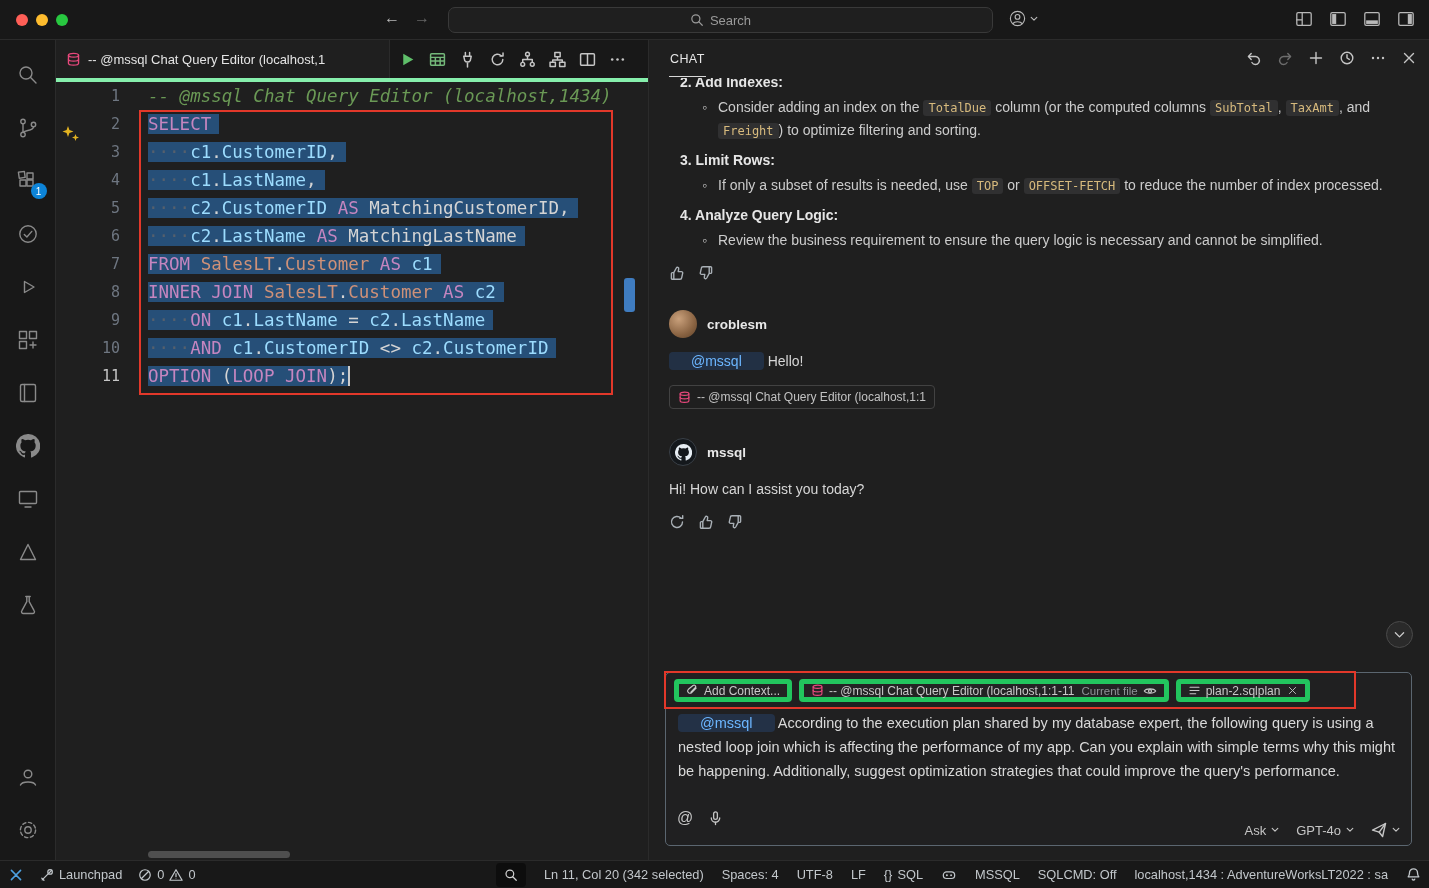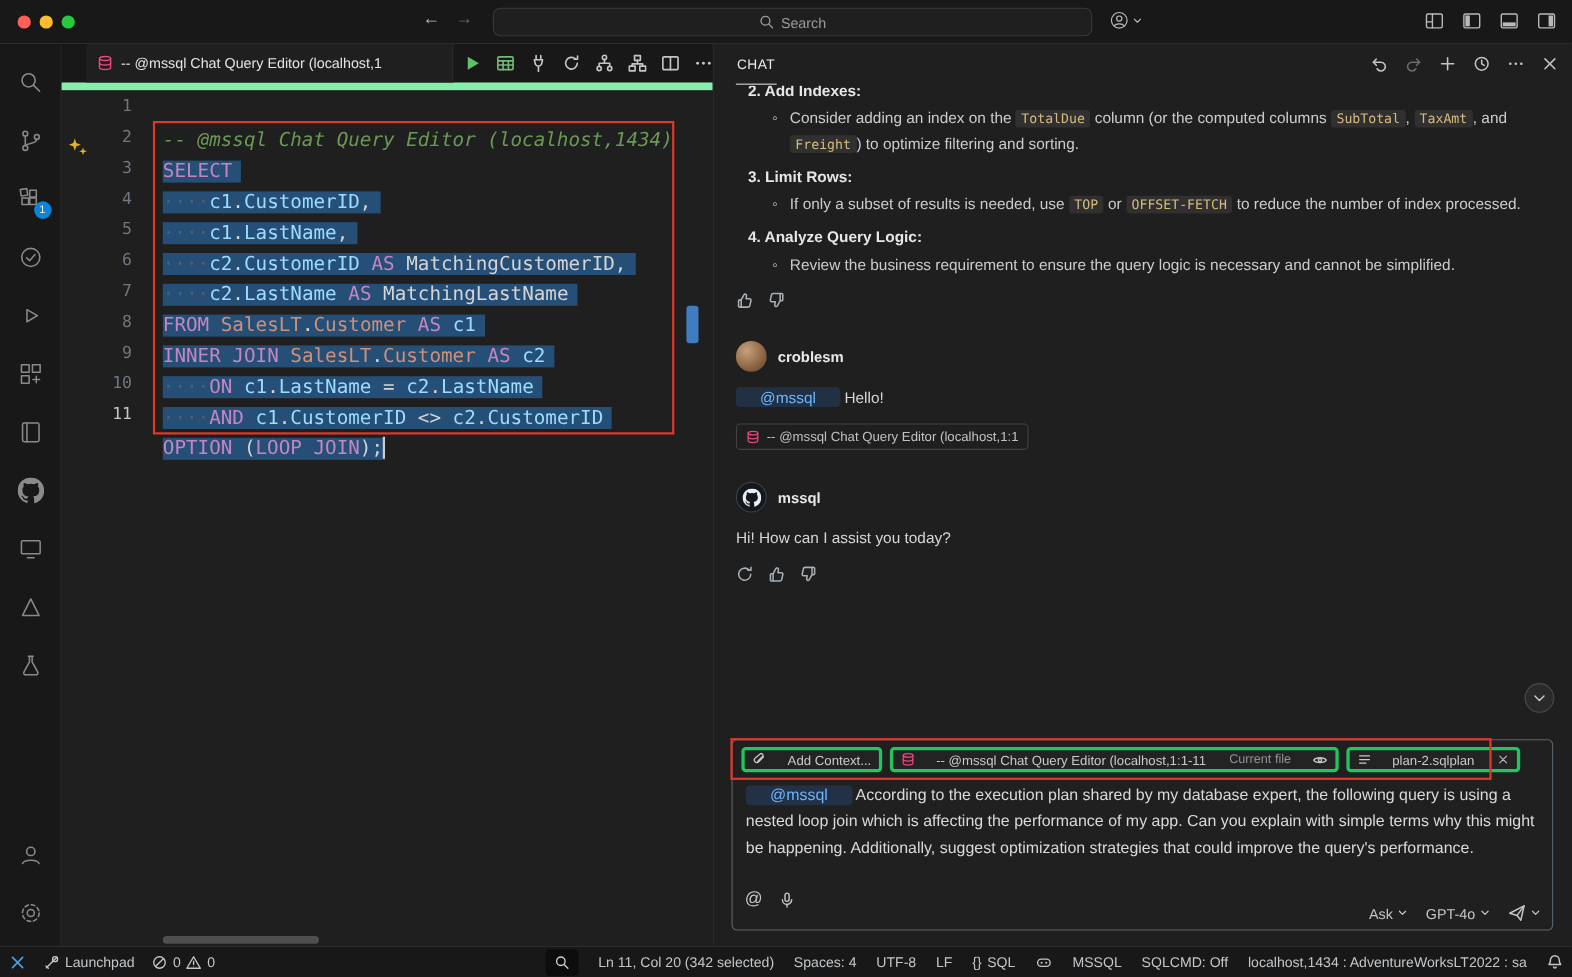--- a/index.html
+++ b/index.html
@@ -28,29 +28,29 @@
   .activitybar { position:absolute; left:0; top:40px; bottom:28px; width:56px; background:#181818;
     border-right:1px solid #2b2b2b; display:flex; flex-direction:column; align-items:center; }
   .ab-top { display:flex; flex-direction:column; margin-top:8px; }
   .ab-bottom { margin-top:auto; display:flex; flex-direction:column; margin-bottom:4px; }
   .ab-item { width:56px; height:53px; display:flex; align-items:center; justify-content:center; color:#8a8a8a; position:relative; cursor:pointer; }
   .ab-badge { position:absolute; right:9px; bottom:8px; min-width:16px; height:16px; border-radius:9px;
     background:var(--badge,#0d84d8); color:#fff; font-size:10px; display:flex; align-items:center; justify-content:center; }
 
   
   .editor-group { position:absolute; left:56px; top:40px; width:592px; bottom:28px; background:#1f1f1f; }
-  .tabbar { height:42px; background:#181818; border-bottom:7px solid #86efac; display:flex; align-items:stretch;justify-content:flex-end; }
+  .tabbar { height:42px; background:#181818; border-bottom:4px solid #86efac; display:flex; align-items:stretch; }
   .tab { width:334px; background:#1f1f1f; border-right:1px solid #2b2b2b; display:flex; align-items:center; gap:7px;
     padding:0 10px; color:#e4e4e4; font-size:13px; white-space:nowrap; overflow:hidden; }
   .tab-actions { display:flex; align-items:center; gap:13px; margin-left:9px; color:#c5c5c5; }
   .editor-body { position:absolute; top:42px; left:0; right:0; bottom:0; }
   .code-line { display:flex; height:28px; line-height:28px; font-family:"DejaVu Sans Mono", monospace; font-size:17.5px; white-space:pre; }
   .ln { flex:none; width:64px; text-align:right; color:#6e7681; font-size:15px; }
   .ln.active { color:#c6c6c6; }
-  .lc { margin-left:28px; white-space:pre;margin-top:32px; }
+  .lc { margin-left:28px; white-space:pre; }
   .sel { background:var(--sel,#264f78); }
   .sel.nl { padding-right:8px; }
   .tk-cm{color:#6a9955; font-style:italic}
   .tk-kw{color:#c586c0} .tk-id{color:#9cdcfe} .tk-tb{color:#ce9178}
   .tk-al{color:#d4d4d4} .tk-pl{color:#d4d4d4} .tk-op{color:#d4d4d4}
   .tk-ws{color:#55606d}
   .cursor { display:inline-block; width:2px; height:20px; background:#cccccc; vertical-align:middle; transform:translateY(-1px); }
   .annotation { position:absolute; border:2px solid var(--red,#e2382a); pointer-events:none; z-index:6; }
   .sel-annotation { left:83px; top:28px; width:474px; height:285px; }
   .sparkle { position:absolute; left:5px; top:43px; color:#e3b321; z-index:4; }
@@ -81,21 +81,21 @@
   .msg-text { margin-top:13px; color:#d6d6d6; line-height:21px; }
   .mention { background:rgba(56,139,253,.17); color:var(--mention,#6cb6ff); border-radius:4px; padding:1px 22px; }
   .attach-pill { display:inline-flex; align-items:center; gap:6px; margin-top:13px; height:24px; padding:0 8px;
     border:1px solid #424242; border-radius:4px; font-size:12px; color:#c2c2c2; }
   .scroll-down-btn { position:absolute; right:16px; top:581px; width:27px; height:27px; border-radius:50%;
     background:#2a2a2a; border:1px solid #4a4a4a; display:flex; align-items:center; justify-content:center; color:#cccccc; }
   .chat-input { position:absolute; left:16px; right:17px; top:632px; height:174px; background:#202021;
     border:1px solid #5b6670; border-radius:5px; }
   .ctx-row { position:relative; display:flex; align-items:center; gap:7px; padding:6px 8px 0; }
   .ctx-annotation { left:-2px; top:-2px; width:692px; height:38px; }
-  .pill { display:inline-flex; align-items:center; gap:19px; height:23px; padding:0 7px; border:3px solid #22c55e;
+  .pill { display:inline-flex; align-items:center; gap:5px; height:23px; padding:0 7px; border:5px solid #22c55e;
     border-radius:4px; font-size:12px; color:#c9c9c9; background:#232324; white-space:nowrap; }
   .pill .sub { color:#8f9398; font-size:11.5px; margin-left:2px; }
   .pill .x { margin-left:2px; color:#bdbdbd; }
   .input-text { padding:9px 12px 0; font-size:14.5px; line-height:24px; color:#d9d9d9; }
   .input-toolbar { position:absolute; left:11px; right:11px; bottom:7px; display:flex; align-items:center; gap:15px; color:#c5c5c5; }
   .it-right { margin-left:auto; display:flex; align-items:center; gap:17px; font-size:13px; }
   .it-sel { display:flex; align-items:center; gap:5px; cursor:pointer;margin-top:24px; }
   .at-sign { font-size:16px; }
 
   

